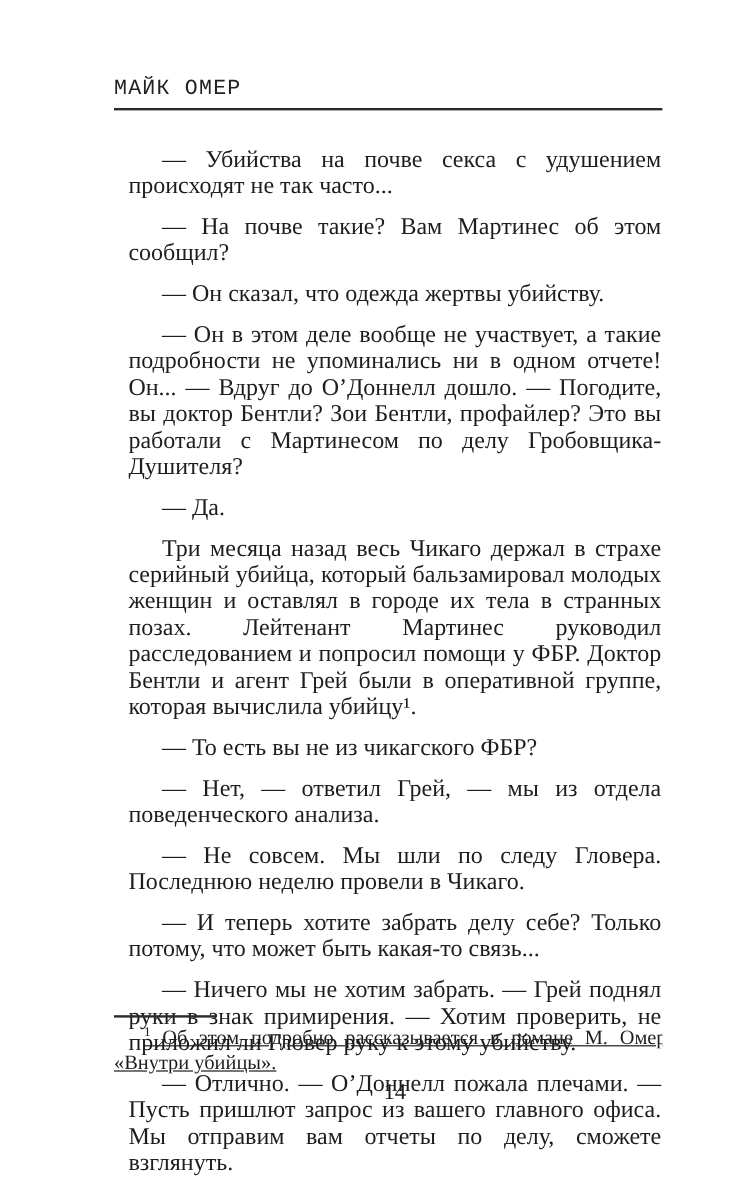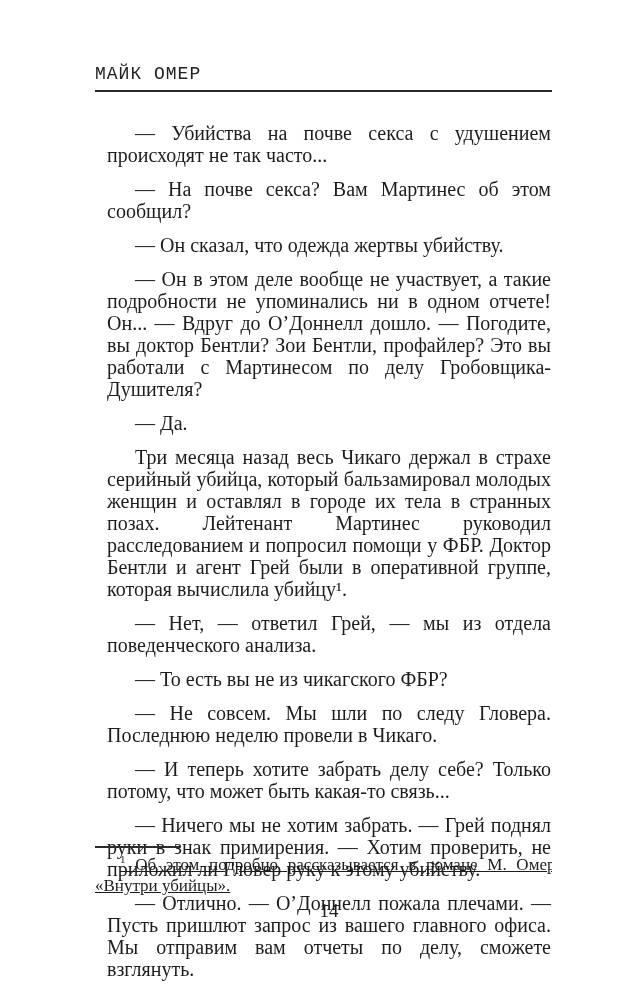--- a/index.html
+++ b/index.html
@@ -80,27 +80,27 @@
 <body>
 
 <div class="page">
 
   <div class="running-header">
     <span>МАЙК ОМЕР</span>
   </div>
 
   <div class="page-body">
       <p class="para" lang="ru">— Убийства на почве секса с удушением происходят не так часто...</p>
-      <p class="para" lang="ru">— На почве секса? Вам Мартинес об этом сообщил?</p>
+      <p class="para" lang="ru">— На почве такие? Вам Мартинес об этом сообщил?</p>
       <p class="para" lang="ru">— Он сказал, что одежда жертвы убийству.</p>
       <p class="para" lang="ru">— Он в этом деле вообще не участвует, а такие подробности не упоминались ни в одном отчете! Он... — Вдруг до О’Доннелл дошло. — Погодите, вы доктор Бентли? Зои Бентли, профайлер? Это вы работали с Мартинесом по делу Гробовщика-Душителя?</p>
       <p class="para" lang="ru">— Да.</p>
       <p class="para" lang="ru">Три месяца назад весь Чикаго держал в страхе серийный убийца, который бальзамировал молодых женщин и оставлял в городе их тела в странных позах. Лейтенант Мартинес руководил расследованием и попросил помощи у ФБР. Доктор Бентли и агент Грей были в оперативной группе, которая вычислила убийцу¹.</p>
+      <p class="para" lang="ru">— То есть вы не из чикагского ФБР?</p>
       <p class="para" lang="ru">— Нет, — ответил Грей, — мы из отдела поведенческого анализа.</p>
-      <p class="para" lang="ru">— То есть вы не из чикагского ФБР?</p>
       <p class="para" lang="ru">— Не совсем. Мы шли по следу Гловера. Последнюю неделю провели в Чикаго.</p>
       <p class="para" lang="ru">— И теперь хотите забрать делу себе? Только потому, что может быть какая-то связь...</p>
       <p class="para" lang="ru">— Ничего мы не хотим забрать. — Грей поднял руки в знак примирения. — Хотим проверить, не приложил ли Гловер руку к этому убийству.</p>
       <p class="para" lang="ru">— Отлично. — О’Доннелл пожала плечами. — Пусть пришлют запрос из вашего главного офиса. Мы отправим вам отчеты по делу, сможете взглянуть.</p>
     </div>
 
   <div class="footnote-area">
     <div class="footnote-rule"></div>
     <p class="footnote-text"><sup>1</sup><span> Об этом подробно рассказывается в романе М. Омера «Внутри убийцы».</span></p>
   </div>

